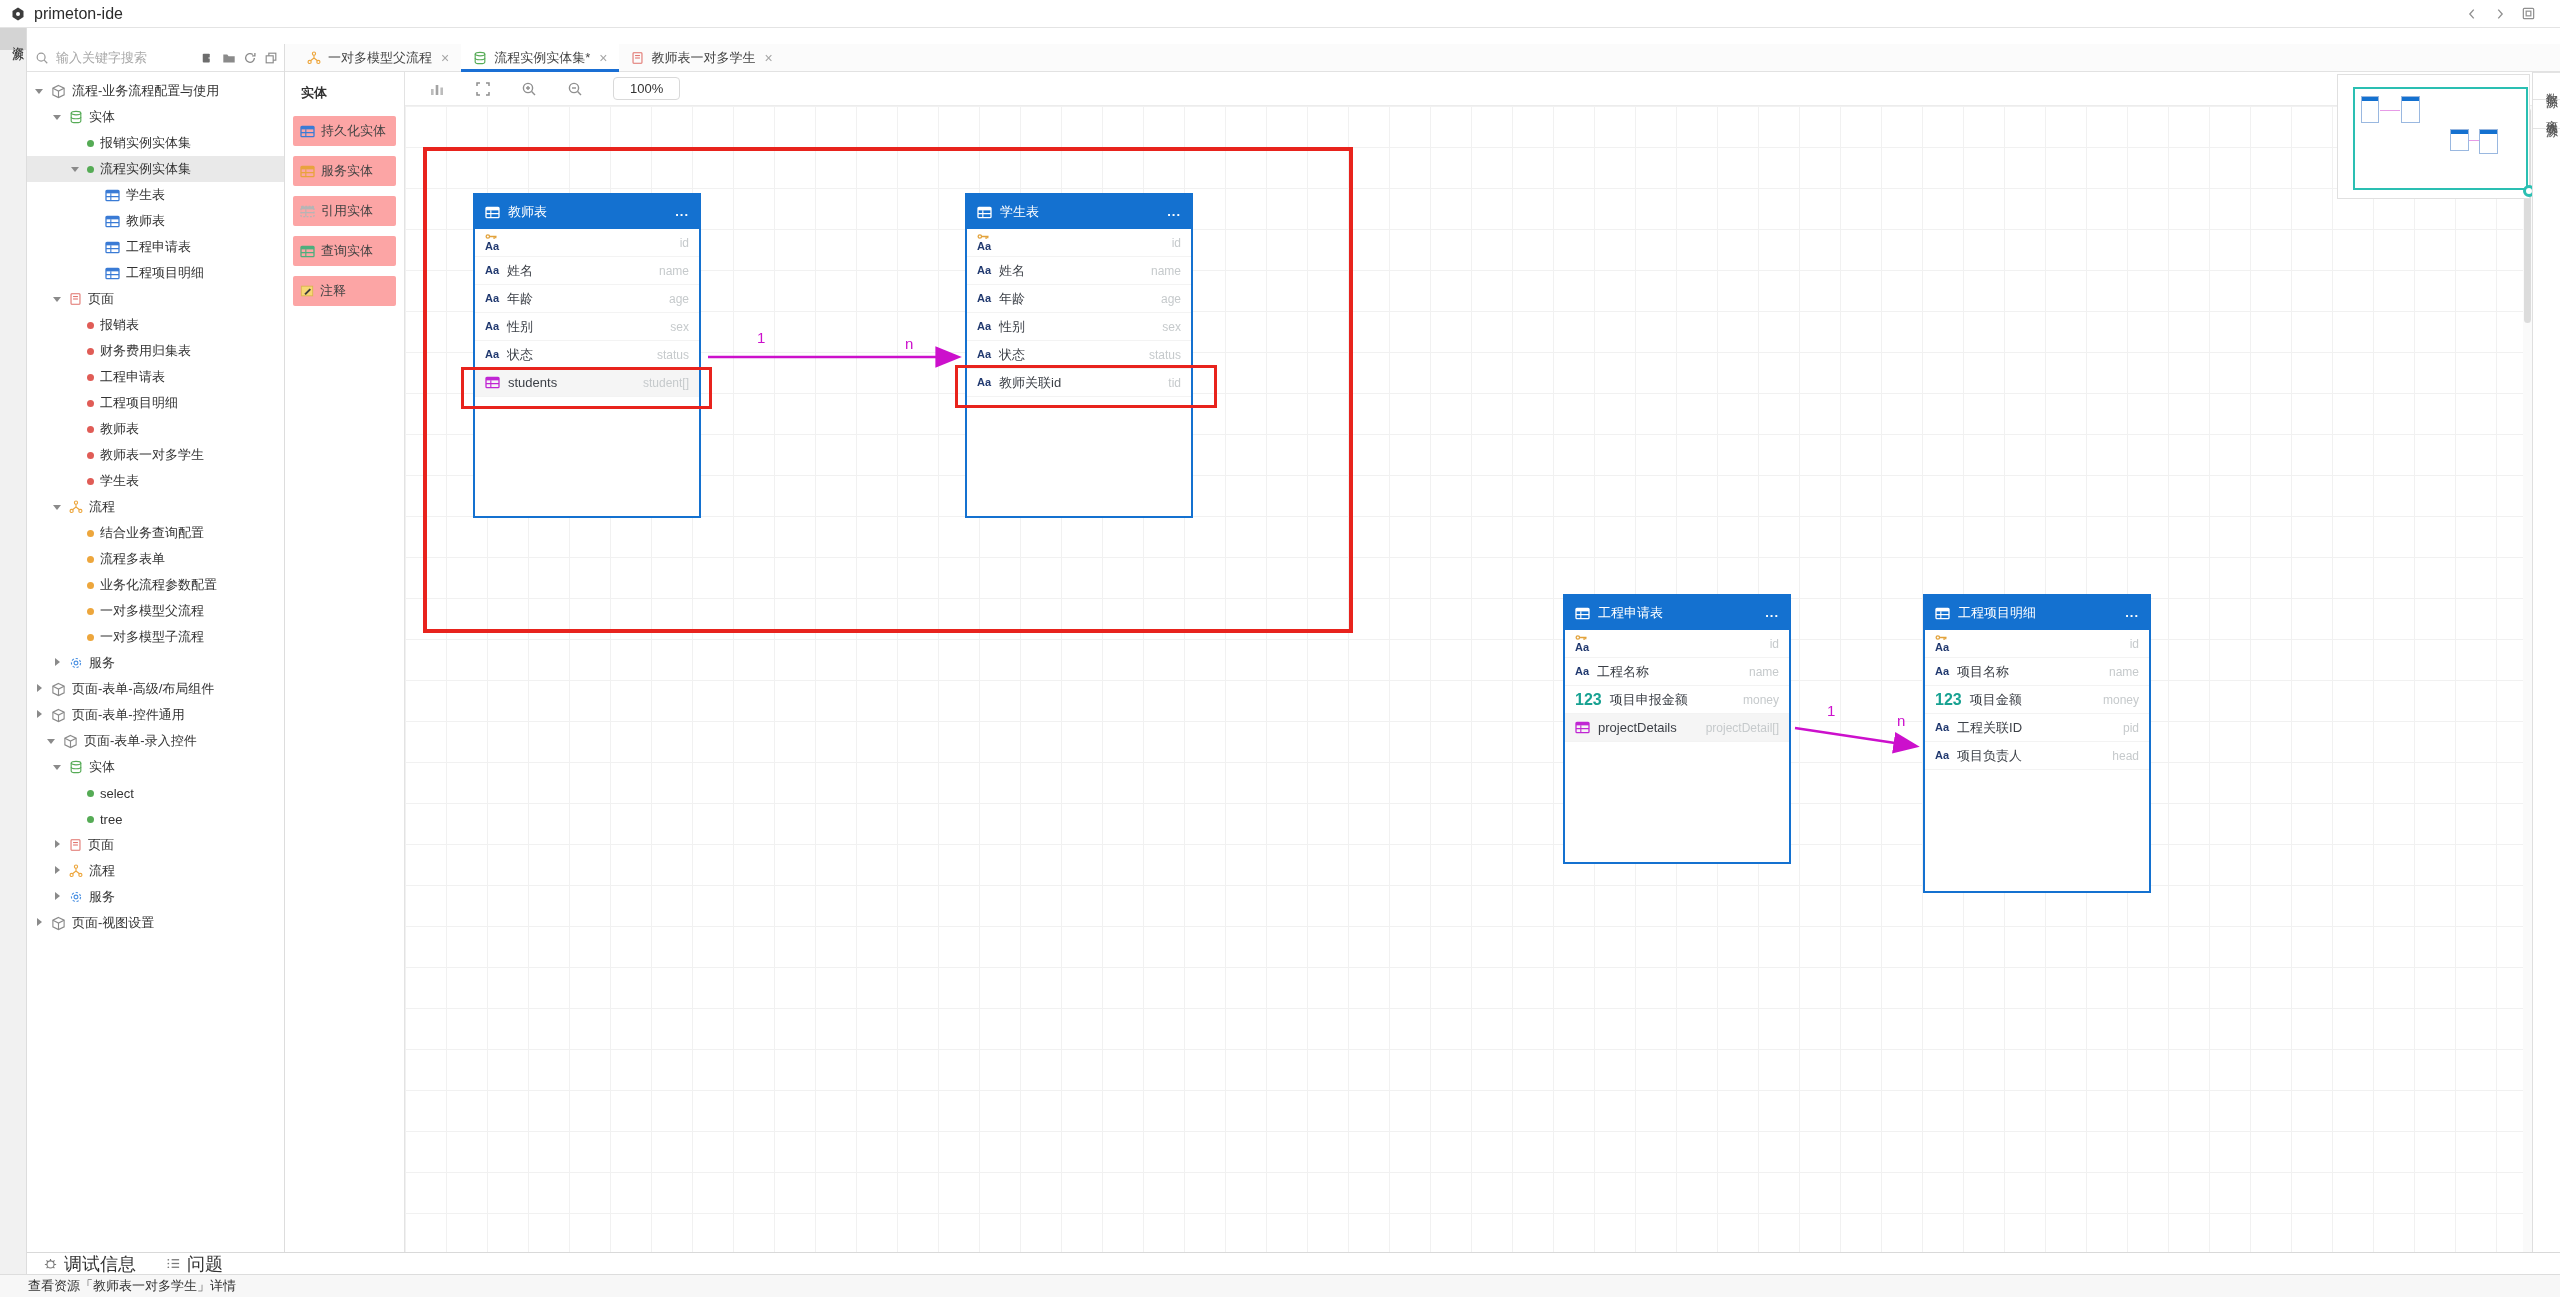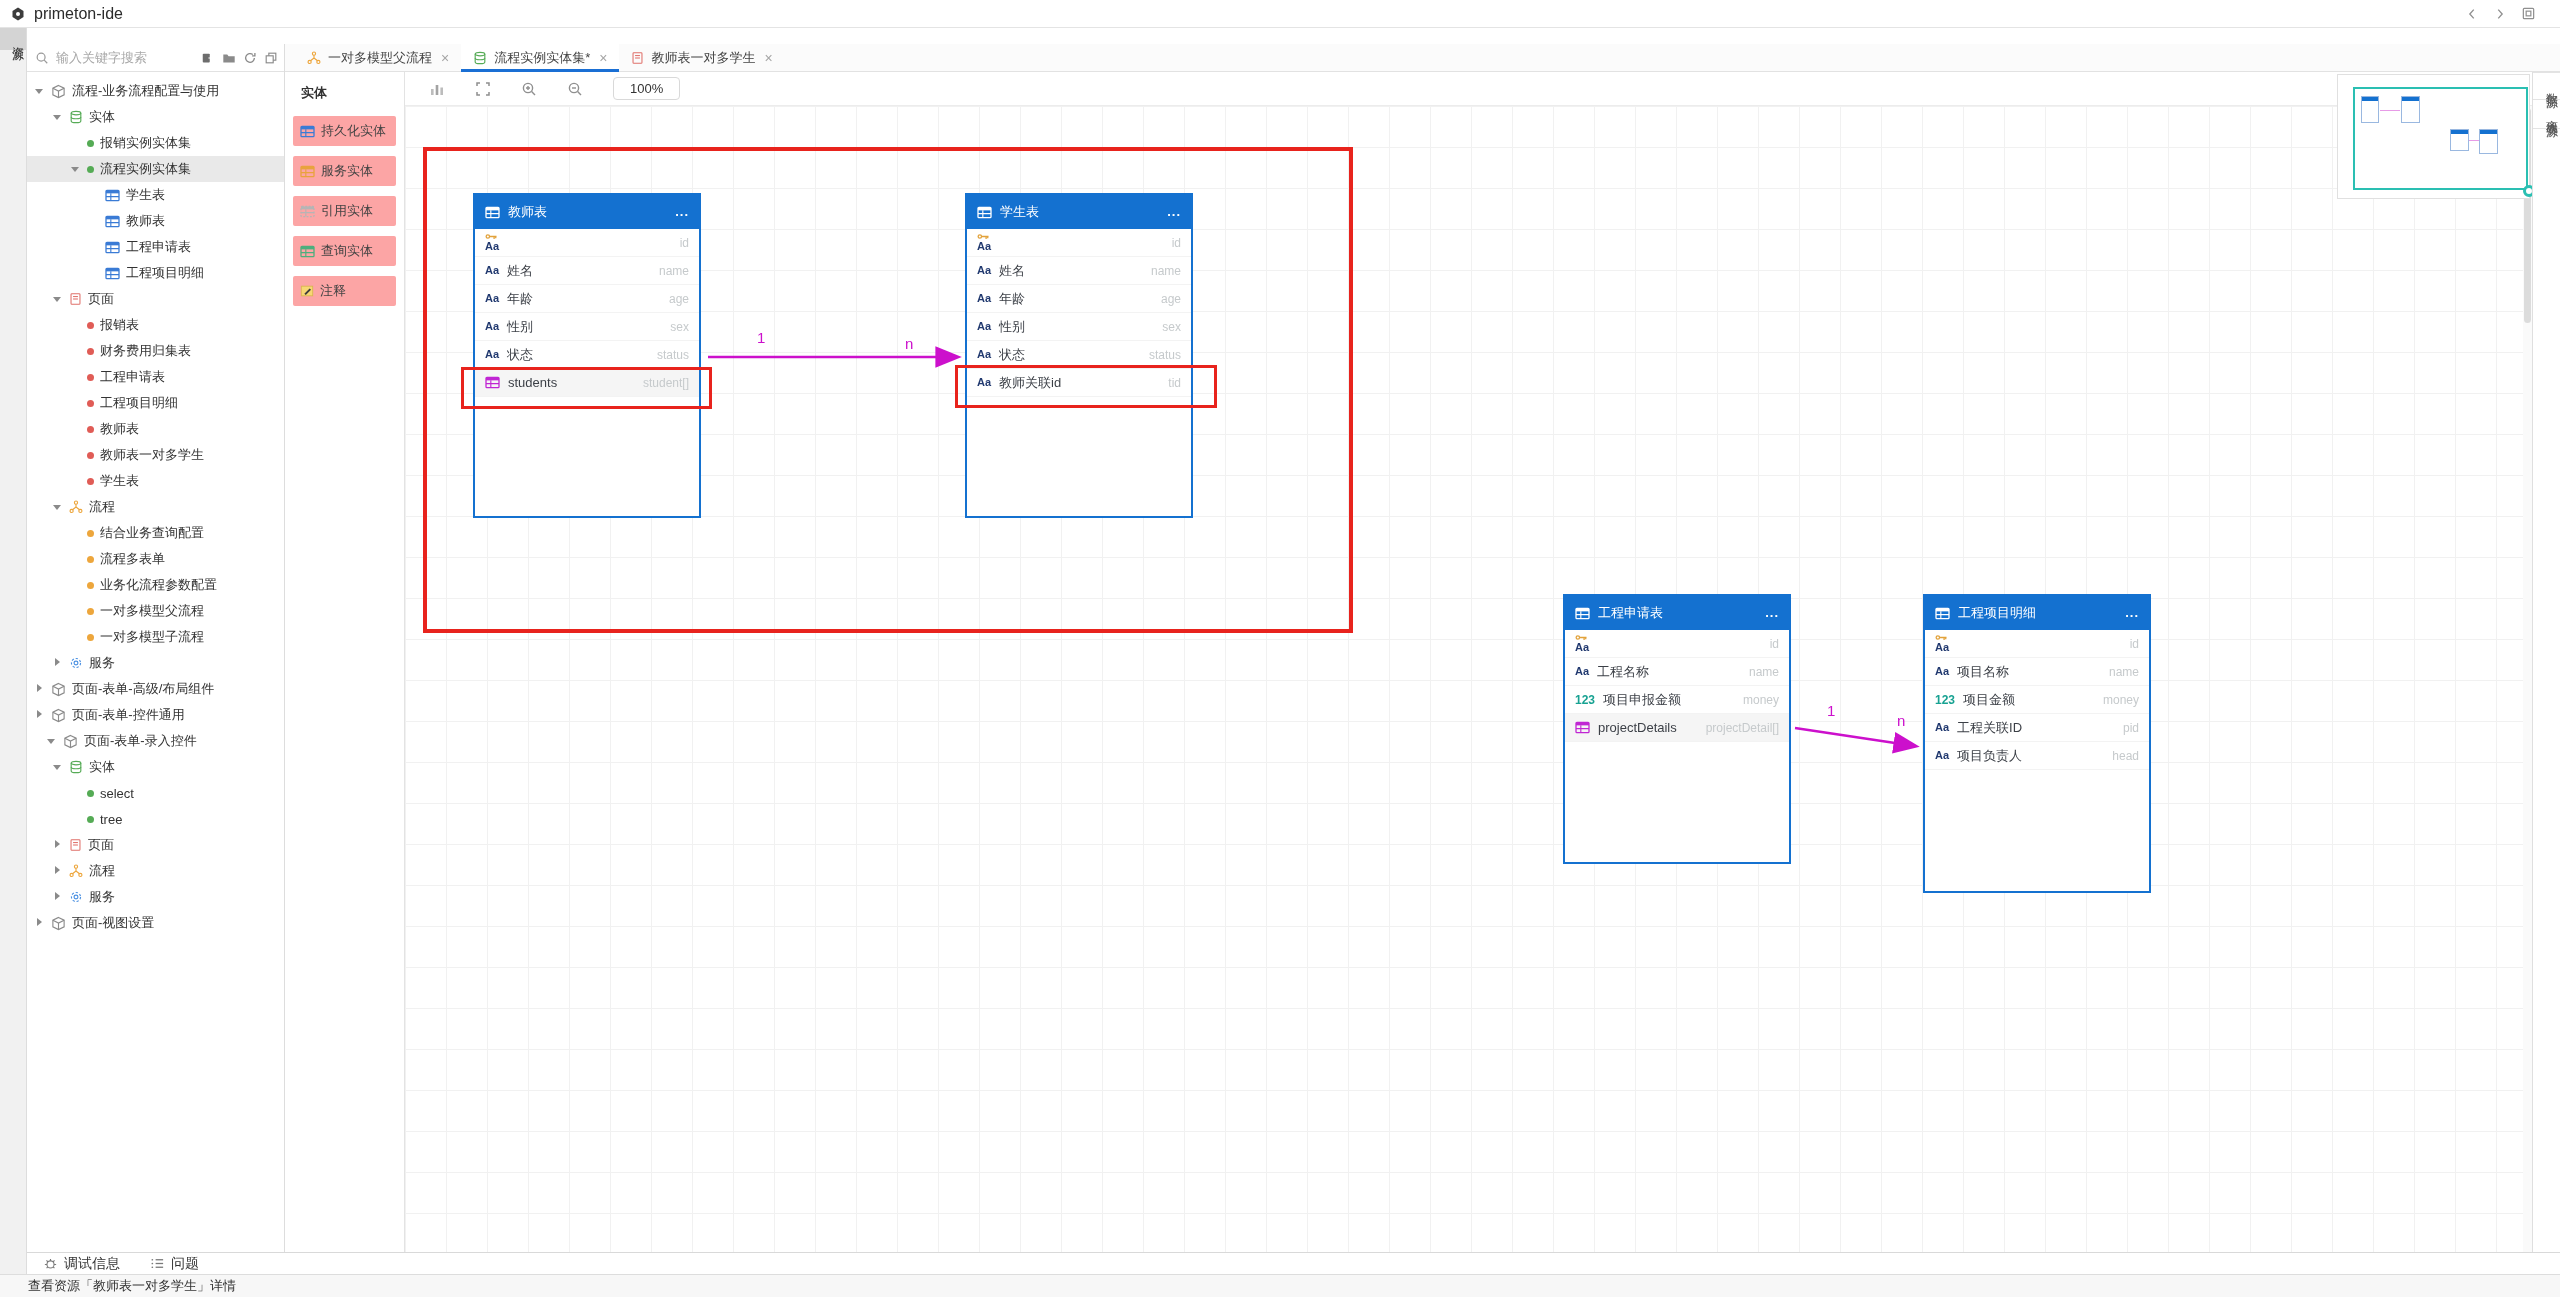--- a/index.html
+++ b/index.html
@@ -69,21 +69,21 @@
     background-size:41px 41px;}
   .entity{position:absolute;background:#fff;border:2px solid #1471d0;display:flex;flex-direction:column;}
   .ehead{height:34px;background:#1471d0;color:#fff;display:flex;align-items:center;
     gap:8px;padding:0 10px;font-size:13px;flex:0 0 34px;}
   .edots{margin-left:auto;font-weight:bold;letter-spacing:1px;font-size:13px;line-height:8px;}
   .erow{height:28px;display:flex;align-items:center;gap:8px;padding:0 10px;
     border-bottom:1px solid #f3f3f3;font-size:13px;color:#3b3f46;flex:0 0 28px;}
   .erow.shaded{background:#f5f5f5;}
   .ftype{margin-left:auto;color:#c6cacc;font-size:12px;}
   .fic-aa{font-size:11px;font-weight:700;color:#223a70;line-height:1;}
-  .fic-123{font-size:12px;font-weight:700;color:#18a292;line-height:1;}
+  .fic-123{font-size:16px;font-weight:700;color:#18a292;line-height:1;}
   .fic-key{display:inline-flex;flex-direction:column;align-items:flex-start;gap:1px;}
   .hl{position:absolute;border:3px solid #e8231d;pointer-events:none;}
   .hl.big{border-width:4px;}
 
   
   .minimap{position:absolute;top:2px;right:2px;width:193px;height:125px;background:#fff;
     border:1px solid #e0e0e0;z-index:5;}
   .mini-view{position:absolute;left:15px;top:12px;width:175px;height:103px;border:2px solid #2abfb2;}
   .mini-handle{position:absolute;right:-9px;bottom:-9px;width:12px;height:12px;border:3px solid #2abfb2;
     border-radius:50%;background:#fff;}
@@ -96,21 +96,21 @@
 
   
   .rstrip{width:28px;border-left:1px solid #dfdfdf;background:#fff;display:flex;flex-direction:column;}
   .rtab{writing-mode:vertical-rl;text-orientation:upright;font-size:12px;color:#555;width:100%;
     text-align:center;padding:10px 0;border-bottom:1px solid #e3e3e3;letter-spacing:2px;}
   .rtab:first-child{border-top:1px solid #e3e3e3;}
 
   
   .panelbar{height:22px;border-top:1px solid #d9d9d9;background:#fff;display:flex;align-items:center;
     gap:30px;padding-left:16px;}
-  .pbitem{display:flex;align-items:center;gap:6px;font-size:14px;color:#333;}
+  .pbitem{display:flex;align-items:center;gap:6px;font-size:18px;color:#333;}
   .statusbar{height:23px;border-top:1px solid #ddd;background:#f7f7f7;display:flex;align-items:center;
     padding-left:28px;font-size:13px;color:#333;}
 </style>
 </head>
 <body>
 
 <div class="titlebar">
   <span class="icn" id="logo-icon">
       <svg viewBox="0 0 16 16" width="16" height="16">
         <path d="M8 1.5 L13.5 5 V11 L8 14.5 L2.5 11 V5 Z" fill="#3c3c3c"></path>

